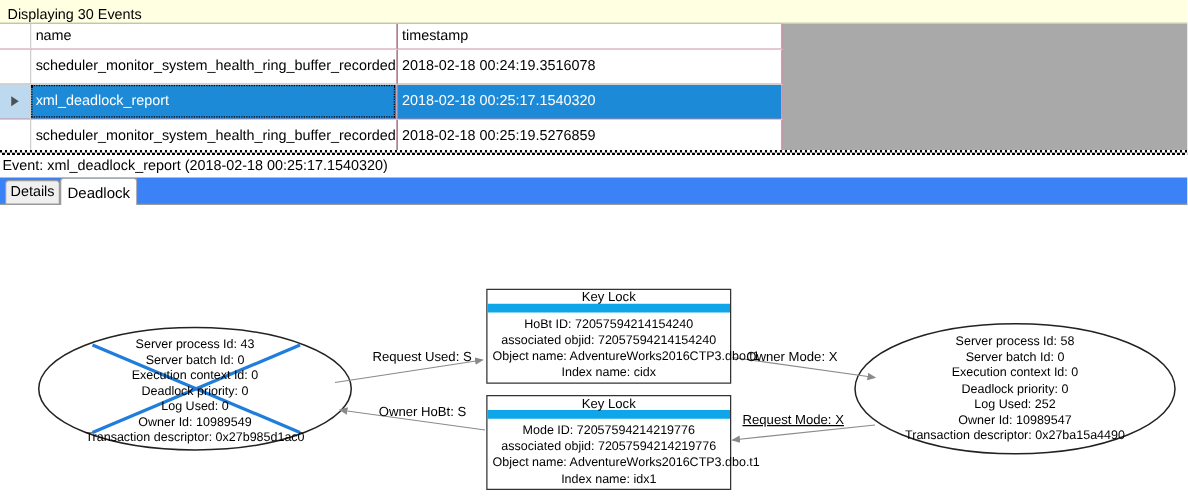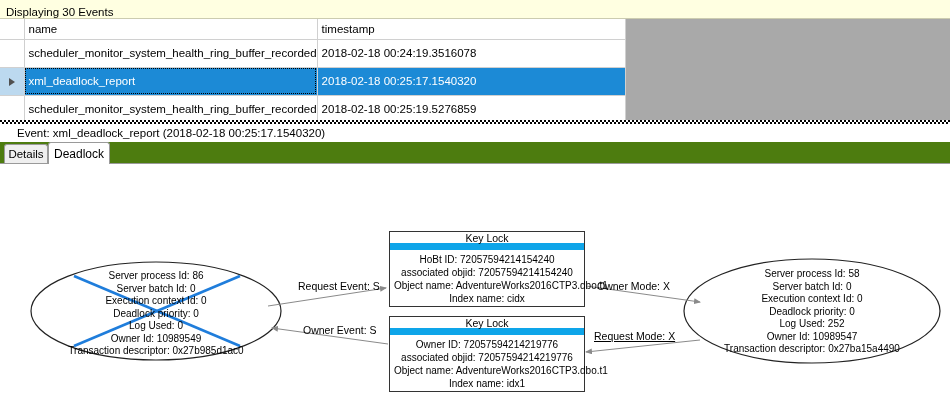--- a/index.html
+++ b/index.html
@@ -62,28 +62,28 @@
       linear-gradient(90deg,#000 50%, #fff 50%),
       linear-gradient(90deg,#fff 50%, #000 50%);
     background-size:4px 2px, 4px 2px;
     background-position:0 0, 0 2px;
     background-repeat:repeat-x;
   }
 
   
   .event-caption {
     position:absolute; left:0; top:124px; width:950px; height:18px;
-    display:flex; align-items:center; padding-left:17px;
+    display:flex; align-items:center; padding-left:2px;
     font-size:11.5px; background:#fff;
   }
 
   
   .tabstrip {
     position:absolute; left:0; top:142px; width:950px; height:22px;
-    background:#4d7c0f;
+    background:#3b82f6;
   }
   .tabstrip::after {
     content:""; position:absolute; left:0; bottom:0; width:950px;
     height:1px; background:#9a9a9a;
   }
   .tab {
     position:absolute; bottom:1px; height:19px; padding:0 8px;
     display:flex; align-items:center; font-size:11.5px;
     border:1px solid #9a9a9a; border-bottom:none;
     background:#efefef; color:#000;
@@ -205,21 +205,21 @@
 
       <ellipse cx="812" cy="147" rx="128" ry="52" fill="#ffffff" stroke="#222" stroke-width="1.2"></ellipse>
 
       <line x1="268" y1="142" x2="386" y2="124" stroke="#8a8a8a" stroke-width="1" marker-end="url(#arrHead)"></line>
       <line x1="586" y1="122" x2="700" y2="138" stroke="#8a8a8a" stroke-width="1" marker-end="url(#arrHead)"></line>
       <line x1="388" y1="180" x2="272" y2="164" stroke="#8a8a8a" stroke-width="1" marker-end="url(#arrHead)"></line>
       <line x1="700" y1="176" x2="586" y2="188" stroke="#8a8a8a" stroke-width="1" marker-end="url(#arrHead)"></line>
     </svg>
 
     <div class="ellipse-text" style="left:36px; top:106px; width:240px;">
-      <div>Server process Id: 86</div>
+      <div>Server process Id: 43</div>
       <div>Server batch Id: 0</div>
       <div>Execution context Id: 0</div>
       <div>Deadlock priority: 0</div>
       <div>Log Used: 0</div>
       <div>Owner Id: 10989549</div>
       <div>Transaction descriptor: 0x27b985d1ac0</div>
     </div>
 
     <div class="ellipse-text" style="left:692px; top:104px; width:240px;">
       <div>Server process Id: 58</div>
@@ -237,26 +237,26 @@
         <div>HoBt ID: 72057594214154240</div>
         <div>associated objid: 72057594214154240</div>
         <div>Object name: AdventureWorks2016CTP3.dbo.t1</div>
         <div>Index name: cidx</div>
       </div>
     </div>
 
     <div class="node-box" style="left:389px; top:152px; width:196px; height:76px;">
       <div class="nb-title">Key Lock</div>
       <div class="nb-body">
-        <div>Owner ID: 72057594214219776</div>
+        <div>Mode ID: 72057594214219776</div>
         <div>associated objid: 72057594214219776</div>
         <div>Object name: AdventureWorks2016CTP3.dbo.t1</div>
         <div>Index name: idx1</div>
       </div>
     </div>
 
-    <div class="edge-label" style="left:298px; top:116px;">Request Event: S</div>
+    <div class="edge-label" style="left:298px; top:116px;">Request Used: S</div>
     <div class="edge-label" style="left:597px; top:116px;">Owner Mode: X</div>
-    <div class="edge-label" style="left:303px; top:160px;">Owner Event: S</div>
+    <div class="edge-label" style="left:303px; top:160px;">Owner HoBt: S</div>
     <div class="edge-label" style="left:594px; top:166px;text-decoration:underline;">Request Mode: X</div>
 
   </div>
 </div>
 
 </body></html>

